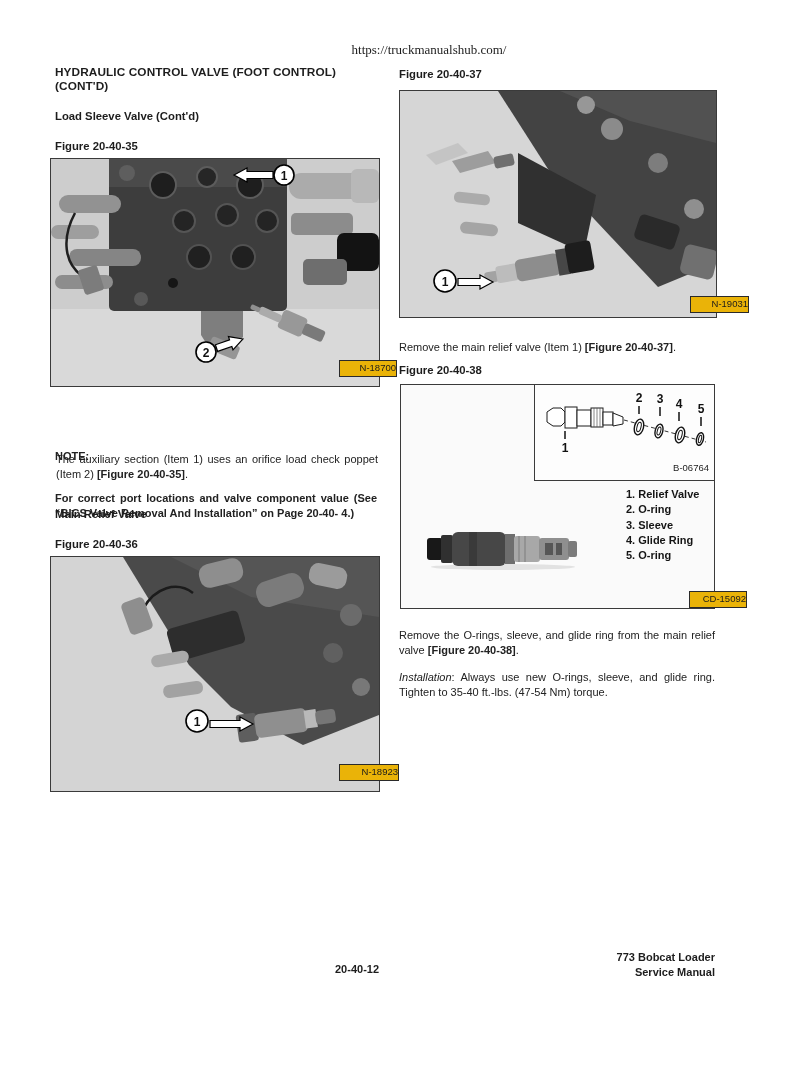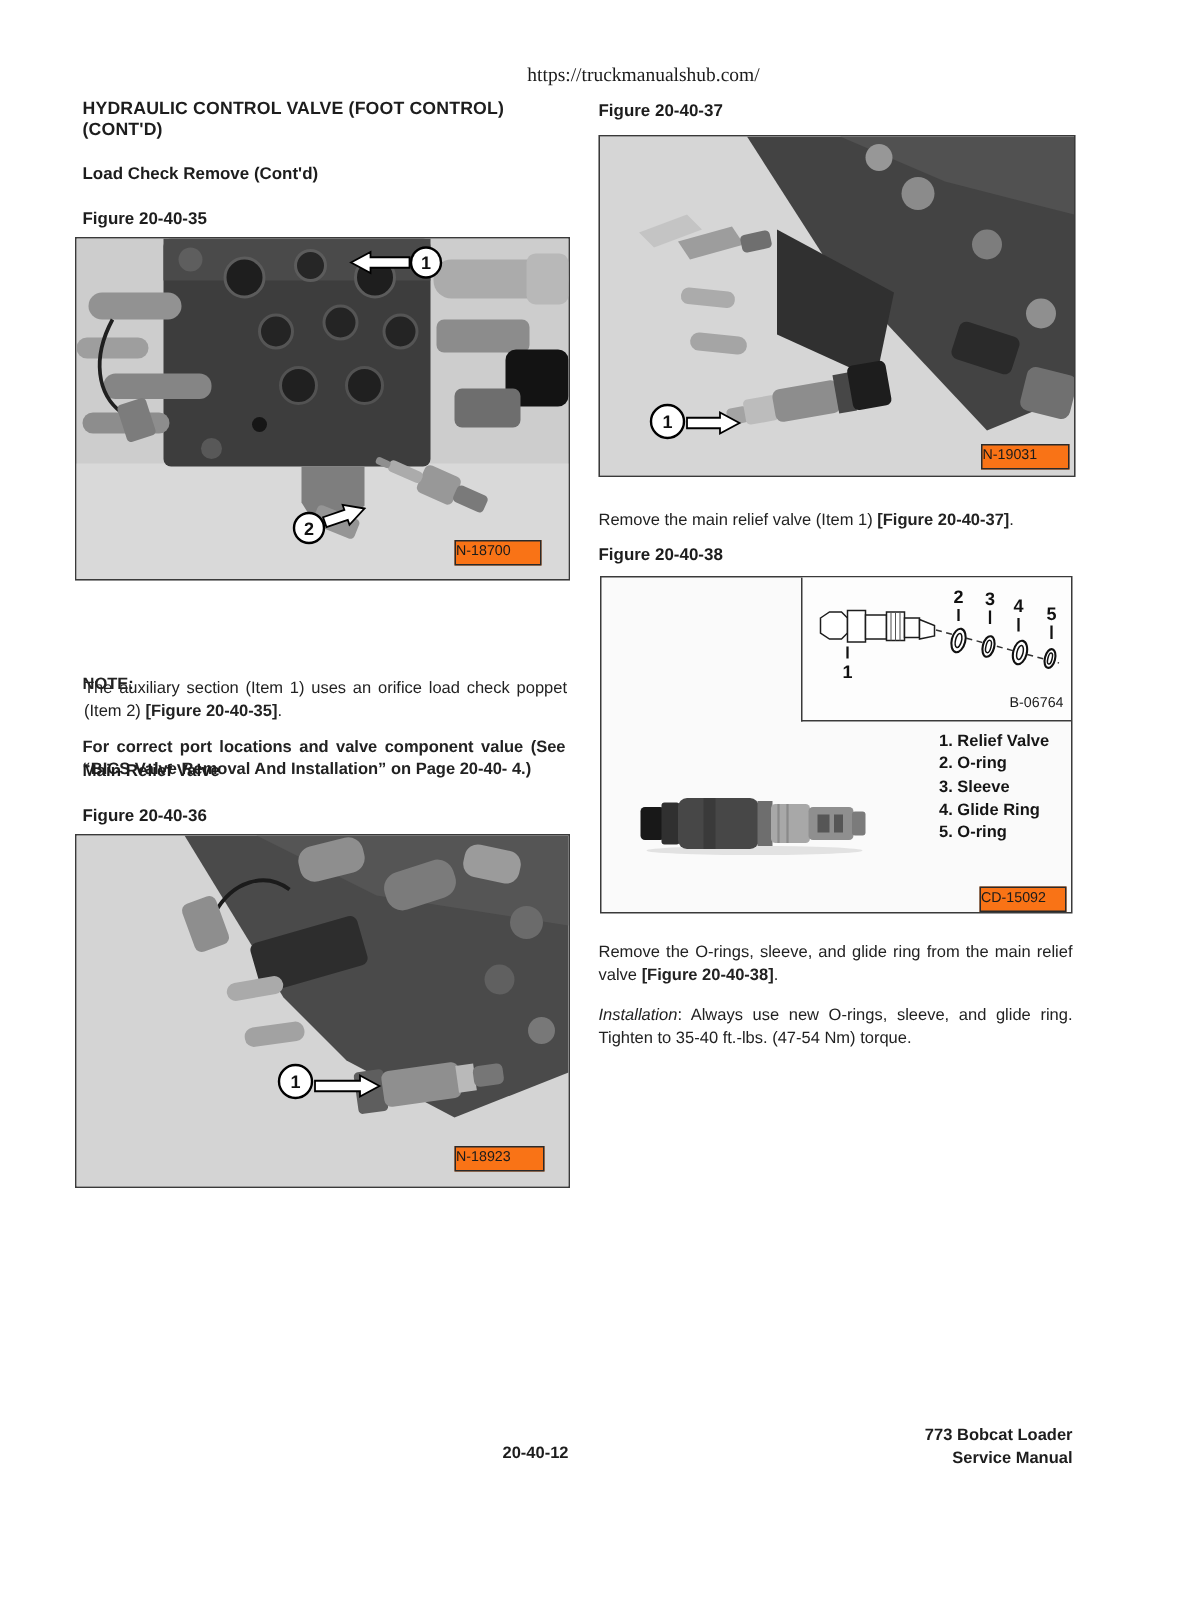--- a/index.html
+++ b/index.html
@@ -11,22 +11,22 @@
   .h1{font-weight:bold;font-size:11.8px;line-height:13.5px;letter-spacing:.1px;}
   .bold{font-weight:bold;}
   .ital{font-style:italic;}
   .cap{font-weight:bold;font-size:11.3px;}
   .body-text{font-size:11px;line-height:15px;text-align:justify;color:#222;}
   .note-row{display:flex;flex-direction:column;}
   .note-label{width:42px;flex:0 0 42px;font-weight:bold;}
   .note-body{flex:1;font-weight:bold;text-align:justify;}
   .figbox{border:1px solid #3a3a3a;background:#cfcfcf;}
   .figbox svg{display:block;}
-  .photo-label{position:absolute;background:#f97316;border:1px solid #2a2a2a;
-       font-size:9.5px;line-height:14px;text-align:left;color:#1b1b1b;}
+  .photo-label{position:absolute;background:#eab308;border:1px solid #2a2a2a;
+       font-size:9.5px;line-height:14px;text-align:right;color:#1b1b1b;margin-left:36px;}
   .fig38{border:1px solid #3a3a3a;background:#fafafa;}
   .inner-draw{position:absolute;top:0;right:0;width:179px;height:95px;background:#fdfdfd;
        border-left:1px solid #3a3a3a;border-bottom:1px solid #3a3a3a;}
   .legend{position:absolute;left:225px;top:102px;font-weight:bold;font-size:11px;line-height:15.3px;color:#151515;}
   .footer-page{top:963px;left:335px;width:100px;text-align:left;font-weight:bold;font-size:11px;}
   .footer-manual{top:950px;left:500px;width:215px;text-align:right;font-weight:bold;font-size:11px;line-height:14.5px;}
   svg text{font-family:"Liberation Sans",sans-serif;}
   .callout-num{font-size:12px;font-weight:bold;fill:#111;}
   .draw-num{font-size:12px;font-weight:bold;fill:#111;}
   .draw-id{font-size:9.5px;fill:#1d1d1d;}
@@ -36,21 +36,21 @@
 
 <div class="page">
 
   <div class="abs url">https://truckmanualshub.com/</div>
 
   <div class="abs h1" style="top:66px;left:55px;width:330px;">
     <div>HYDRAULIC CONTROL VALVE (FOOT CONTROL)</div>
     <div>(CONT'D)</div>
   </div>
 
-  <div class="abs cap" style="top:110px;left:55px;">Load Check Remove (Cont'd)</div>
+  <div class="abs cap" style="top:110px;left:55px;">Load Sleeve Valve (Cont'd)</div>
 
   <div class="abs cap" style="top:140px;left:55px;">Figure 20-40-35</div>
 
   <div class="abs figbox" style="top:158px;left:50px;width:328px;height:227px;">
     <svg width="328" height="227" viewBox="0 0 328 227">
       <rect width="328" height="227" fill="#cdcdcd"></rect>
       <rect y="150" width="328" height="77" fill="#d9d9d9"></rect>
       <g>
         <rect x="58" y="0" width="178" height="152" rx="5" fill="#3d3d3d"></rect>
         <rect x="58" y="0" width="178" height="28" fill="#4a4a4a"></rect>

